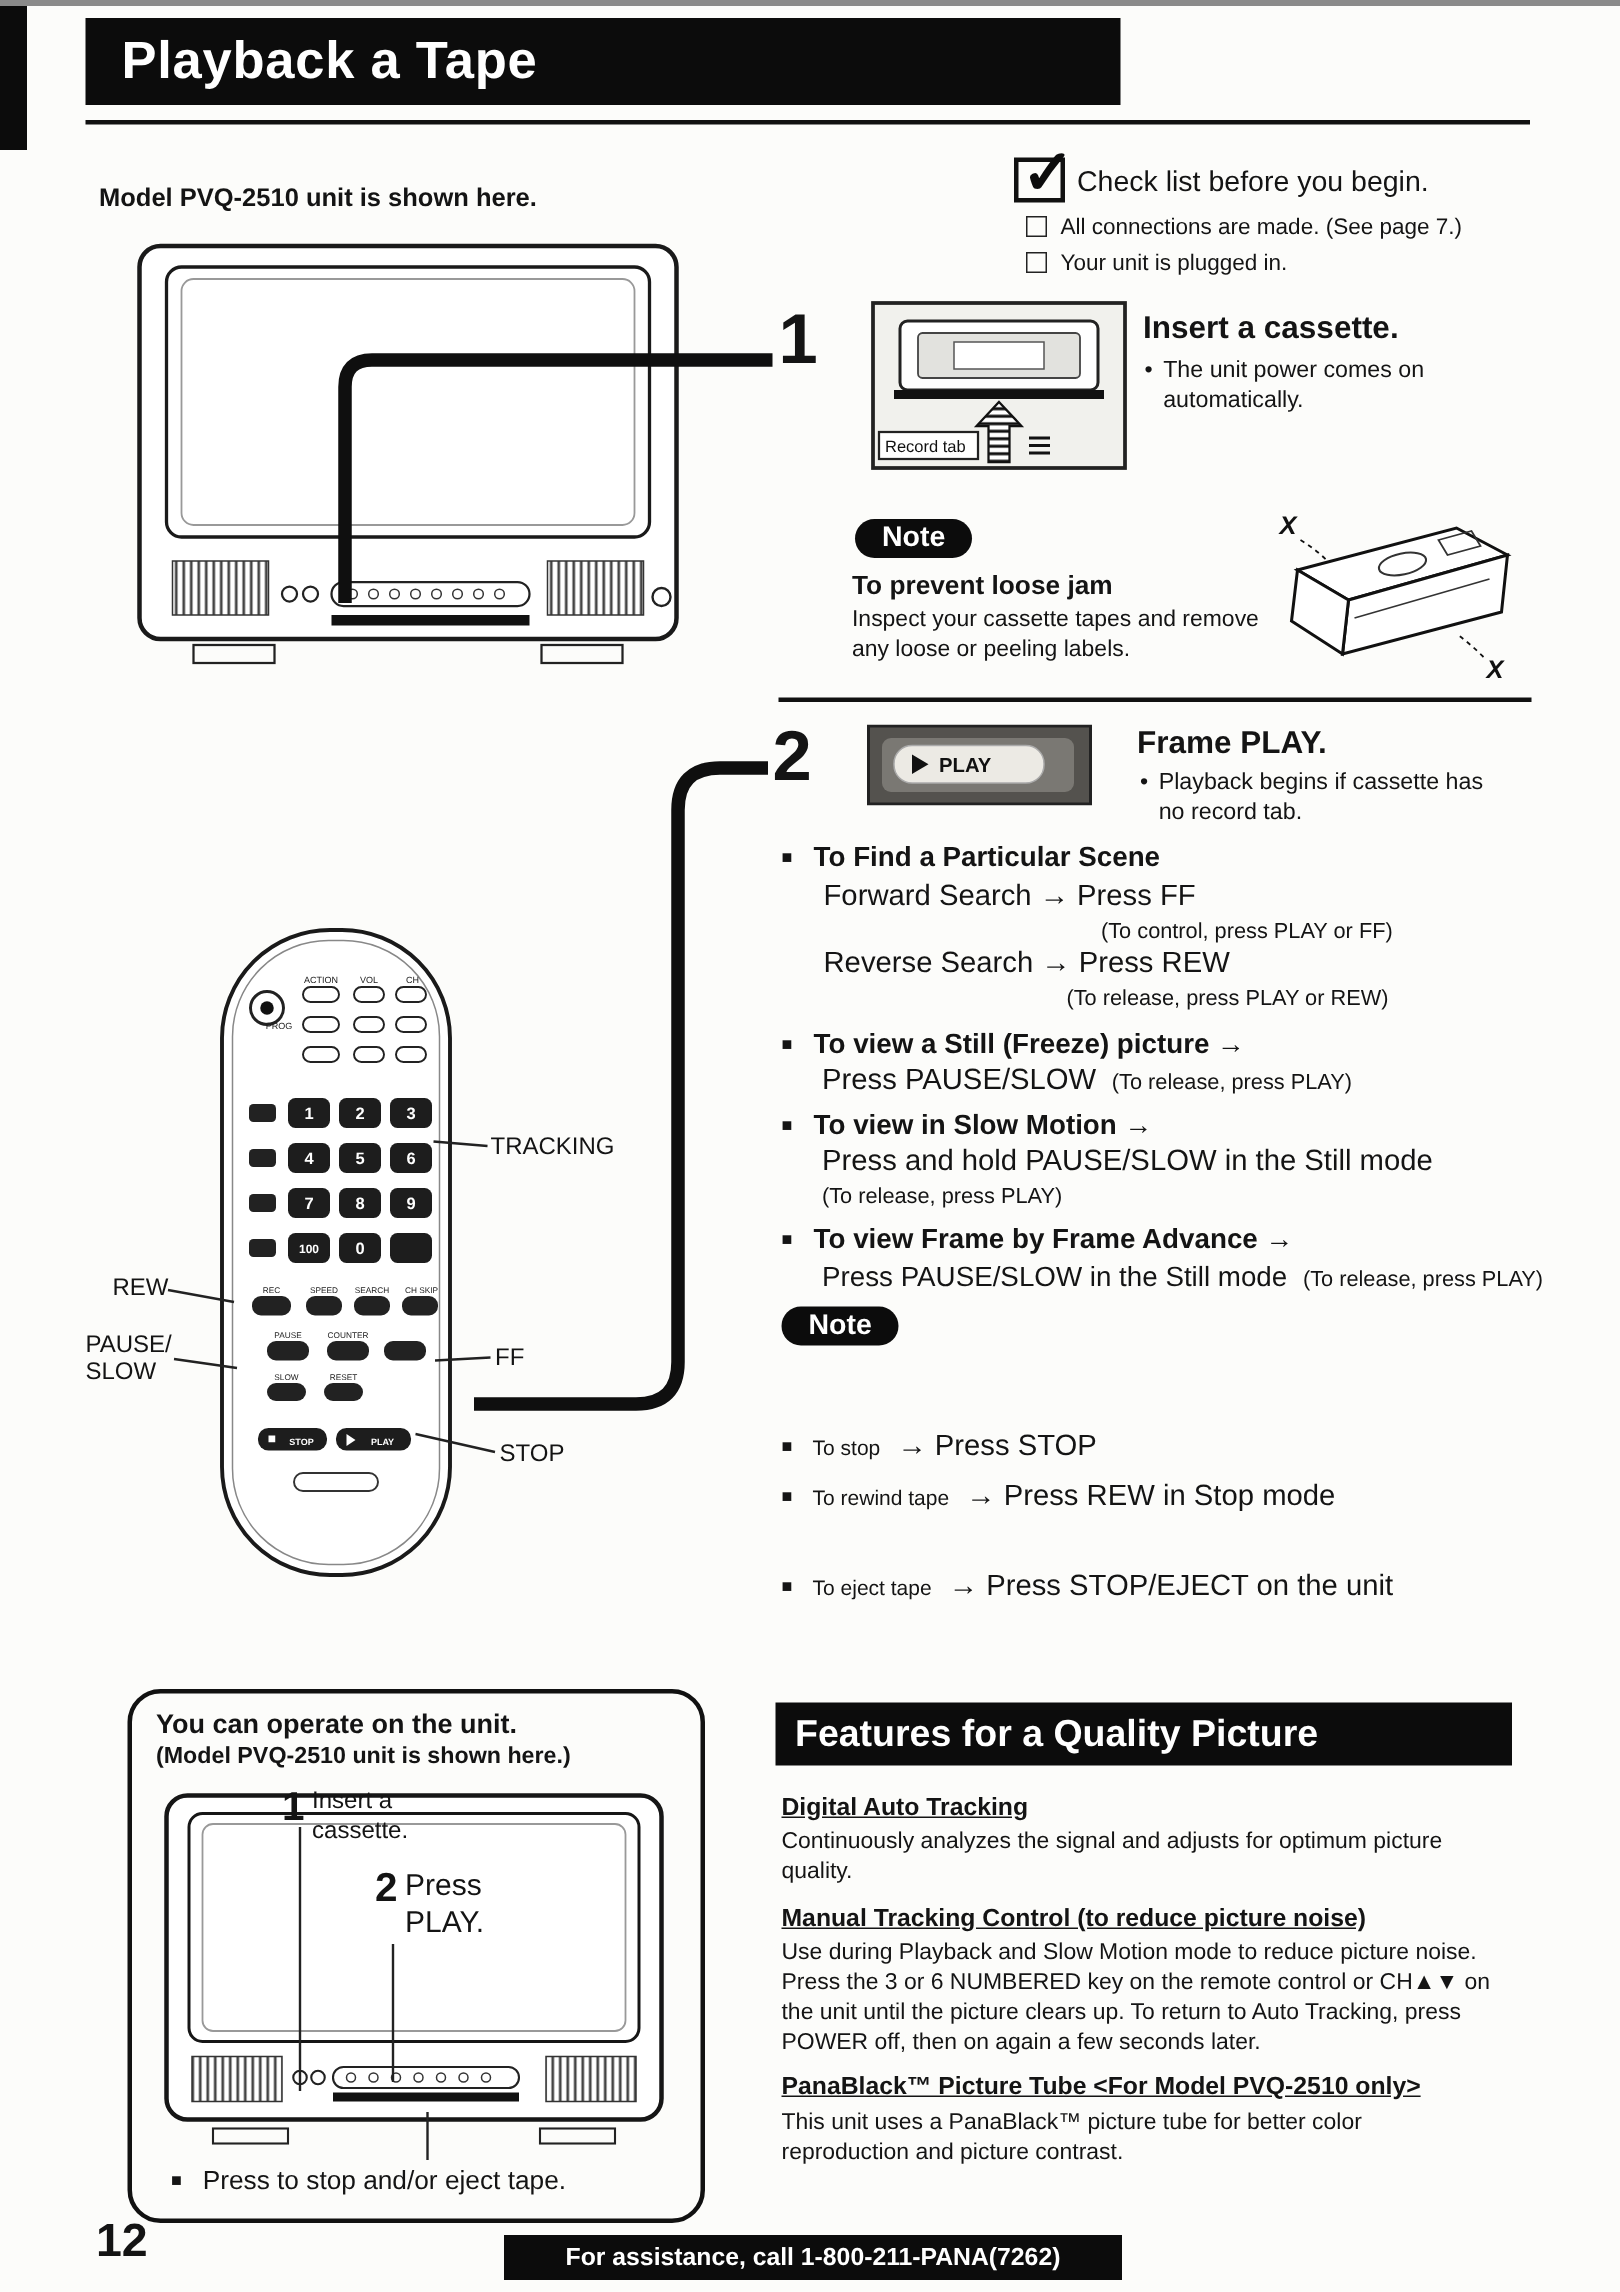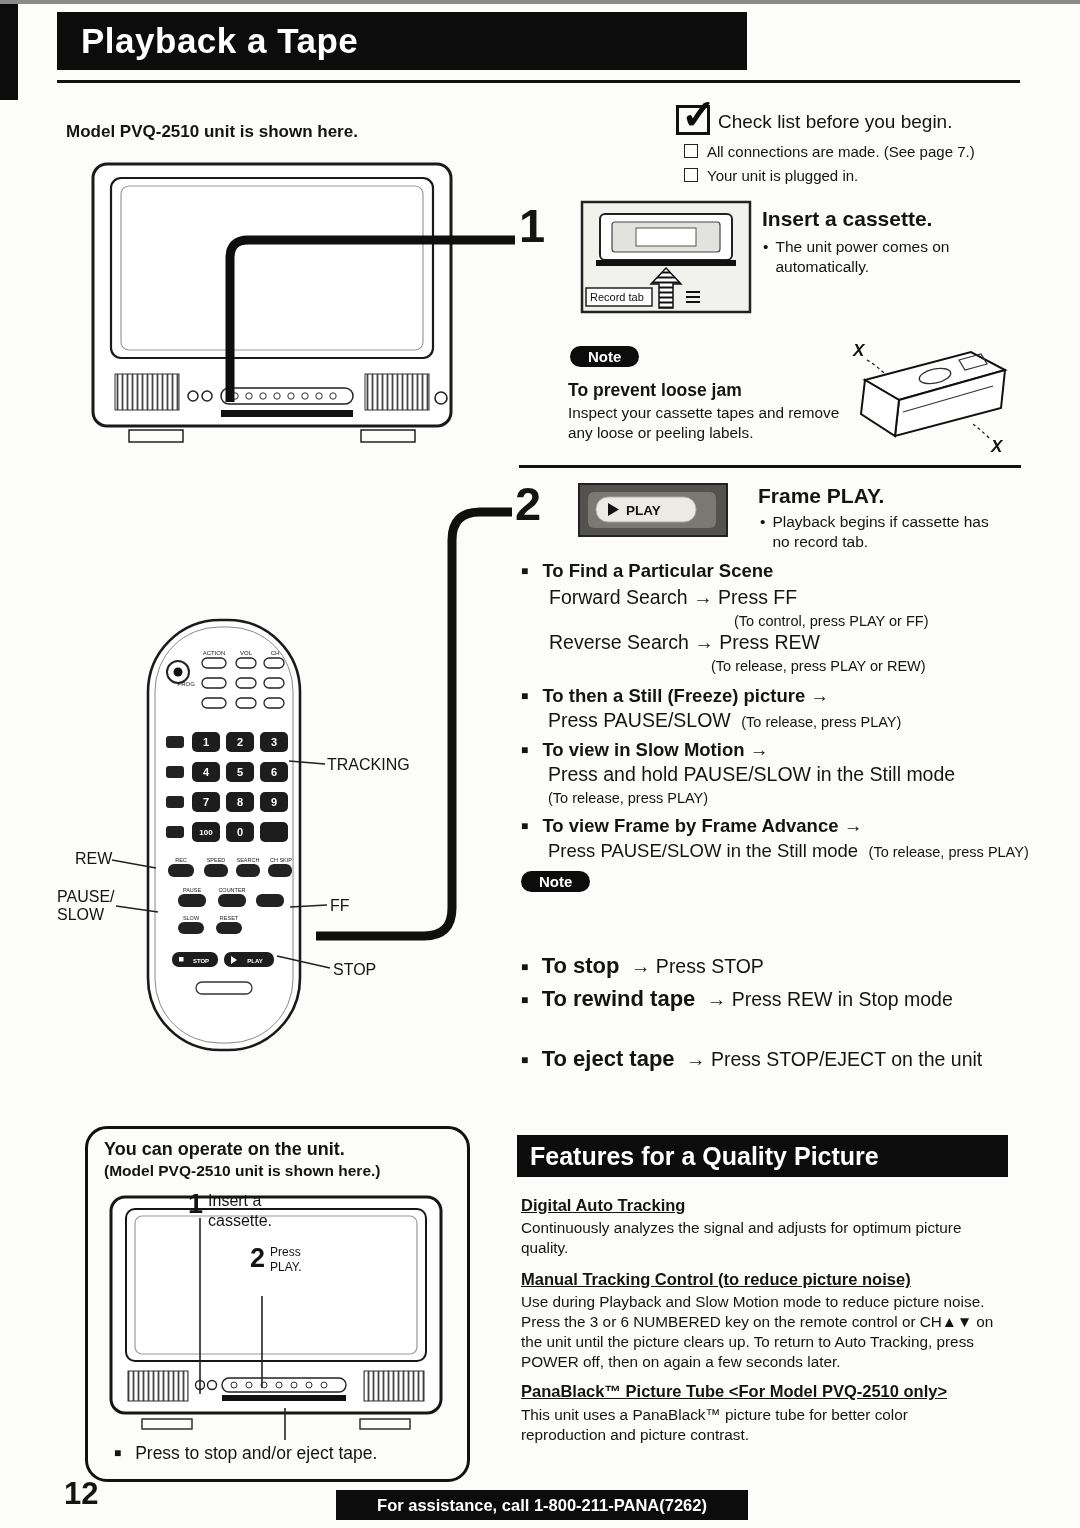--- a/index.html
+++ b/index.html
@@ -15,27 +15,27 @@
   .rule{position:absolute;left:57px;top:76px;width:963px;height:3px;background:#111}
   .divider{position:absolute;left:519px;top:461px;width:502px;height:3px;background:#111}
   .model-caption{font-size:17px;font-weight:bold;white-space:nowrap}
   .callout-label{font-size:16px;white-space:nowrap}
   .h{font-size:18.5px;font-weight:bold;white-space:nowrap}
   .sq{font-size:12px;margin-right:9px;vertical-align:2px}
   .big-num{font-size:47px;font-weight:bold;line-height:1}
   .step-title{font-size:21px;font-weight:bold;white-space:nowrap}
   .bullet{display:flex;gap:7px;font-size:15.5px;line-height:1.28}
   .bullet .bdot{flex:none}
-  .note-badge{background:#0c0c0c;color:#fff;border-radius:13px;padding:2px 18px;font-weight:bold;font-size:15px;display:inline-block}
+  .note-badge{background:#0c0c0c;color:#fff;border-radius:13px;padding:2px 18px;font-weight:bold;font-size:19px;display:inline-block}
   .note-title{font-size:17.5px;font-weight:bold;white-space:nowrap}
   .body-text{font-size:15.3px;line-height:1.3}
   .action-line{font-size:19.5px;white-space:nowrap}
   .release{font-size:14.5px;white-space:nowrap}
   .qa{white-space:nowrap}
-  .qa .lbl{font-size:22px;font-weight:bold}
+  .qa .lbl{font-size:14px;font-weight:normal}
   .qa .act{font-size:19.5px;margin-left:7px}
   .chk-item{display:flex;font-size:15px;align-items:flex-start;white-space:nowrap}
   .cbx{width:14px;height:14px;border:1.8px solid #222;display:inline-block;margin-right:9px;flex:none;margin-top:1px}
   .checkbox-big{position:absolute;left:676px;top:101px;width:34px;height:30px;border:3px solid #111}
   .checkbox-big .mark{position:absolute;left:2px;top:-18px;font-size:42px;font-weight:bold;color:#0c0c0c}
   .chk-title{position:absolute;left:718px;top:107px;font-size:19px;font-weight:normal;white-space:nowrap}
   .features-bar{position:absolute;left:517px;top:1131px;width:491px;height:42px;background:#0c0c0c;color:#fff;
                 font-size:25px;font-weight:bold;line-height:42px;padding-left:13px;white-space:nowrap}
   .fhead{font-size:16.5px;font-weight:bold;text-decoration:underline;white-space:nowrap}
   .fbody{font-size:15.3px;line-height:1.3}
@@ -243,21 +243,21 @@
     <span class="sq">■</span>
     <span>To Find a Particular Scene</span>
   </div>
   <div class="abs action-line" style="left:549px;top:582px">Forward Search → Press FF</div>
   <div class="abs release" style="left:734px;top:609px">(To control, press PLAY or FF)</div>
   <div class="abs action-line" style="left:549px;top:627px">Reverse Search → Press REW</div>
   <div class="abs release" style="left:711px;top:654px">(To release, press PLAY or REW)</div>
 
   <div class="abs h" style="left:521px;top:681px">
     <span class="sq">■</span>
-    <span>To then a Still (Freeze) picture →</span>
+    <span>To view a Still (Freeze) picture →</span>
   </div>
   <div class="abs" style="left:548px;top:705px;white-space:nowrap">
     <span class="action-line">Press PAUSE/SLOW</span>
     <span class="release" style="margin-left:6px">(To release, press PLAY)</span>
   </div>
   <div class="abs h" style="left:521px;top:735px">
     <span class="sq">■</span>
     <span>To view in Slow Motion →</span>
   </div>
   <div class="abs action-line" style="left:548px;top:759px">Press and hold PAUSE/SLOW in the Still mode</div>
@@ -319,21 +319,21 @@
     </svg>
     <div style="position:absolute;left:100px;top:62px;display:flex;gap:5px">
       <span style="font-size:27px;font-weight:bold;line-height:1">1</span>
       <span style="font-size:16px;line-height:1.25">
         <div>Insert a</div>
         <div>cassette.</div>
       </span>
     </div>
     <div style="position:absolute;left:162px;top:116px;display:flex;gap:5px">
       <span style="font-size:27px;font-weight:bold;line-height:1">2</span>
-      <span style="font-size:12px;line-height:1.25">
+      <span style="font-size:20px;line-height:1.25">
         <div>Press</div>
         <div>PLAY.</div>
       </span>
     </div>
     <div style="position:absolute;left:26px;top:314px;font-size:17.5px;white-space:nowrap">
       <span class="sq">■</span>
       <span>Press to stop and/or eject tape.</span>
     </div>
   </div>
 

